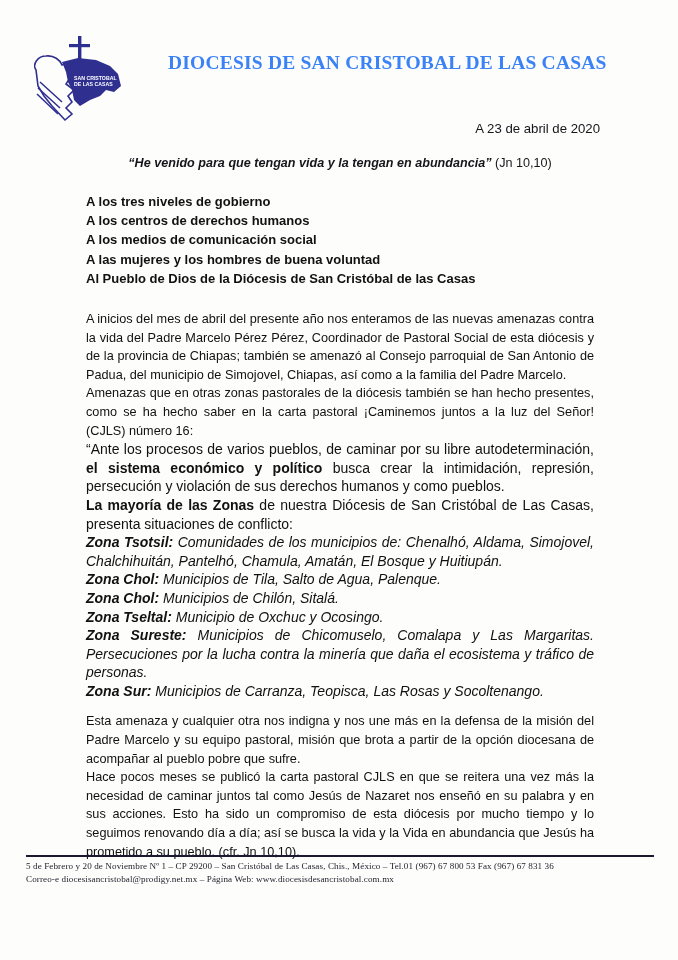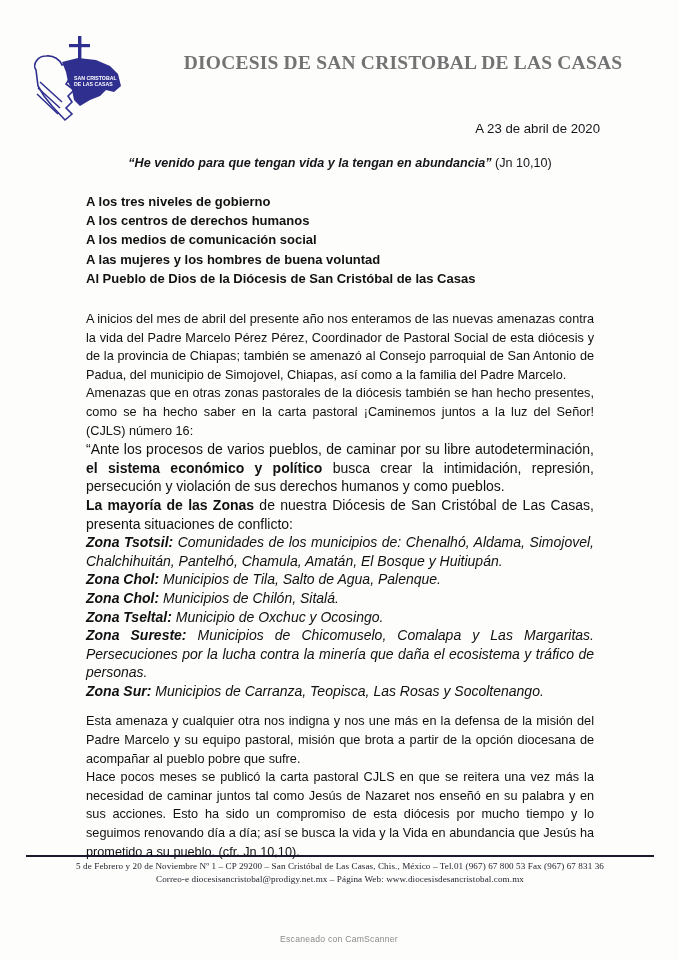--- a/index.html
+++ b/index.html
@@ -34,26 +34,25 @@
     width: 118px;
     height: 92px;
   }
   .logo svg { display: block; }
 
   .org-title {
     position: absolute;
     left: 168px;
     top: 52px;
     width: 470px;
-    text-align: center;
     font-family: "Liberation Serif", serif;
     font-weight: bold;
     font-size: 19.5px;
     letter-spacing: 0.2px;
-    color: #737373;
+    color: #3b82f6;
   }
 
   
   .dateline {
     position: absolute;
     right: 78px;
     top: 120px;
     text-align: right;
     font-size: 13.2px;
     line-height: 18px;
@@ -126,21 +125,20 @@
     top: 855px;
     width: 628px;
     height: 2px;
     background: #1a1a2e;
   }
   .footer {
     position: absolute;
     left: 26px;
     top: 860px;
     width: 628px;
-    text-align: center;
     font-family: "Liberation Serif", serif;
     font-size: 9.1px;
     line-height: 12.6px;
     color: #1c1c28;
   }
   .footer .line1 { letter-spacing: 0.1px; }
   .footer .line2 { letter-spacing: 0.1px; }
 
   .scan-mark {
     position: absolute;
@@ -238,15 +236,14 @@
 
   </div>
 
   <div class="footer-rule"></div>
 
   <div class="footer">
     <div class="line1">5 de Febrero y 20 de Noviembre Nº 1 – CP 29200 – San Cristóbal de Las Casas, Chis., México – Tel.01 (967) 67 800 53 Fax (967) 67 831 36</div>
     <div class="line2">Correo-e diocesisancristobal@prodigy.net.mx – Página Web: www.diocesisdesancristobal.com.mx</div>
   </div>
 
-  <div class="scan-mark">Escaneado con CamScanner</div>
 
 </div>
 
 </body></html>

